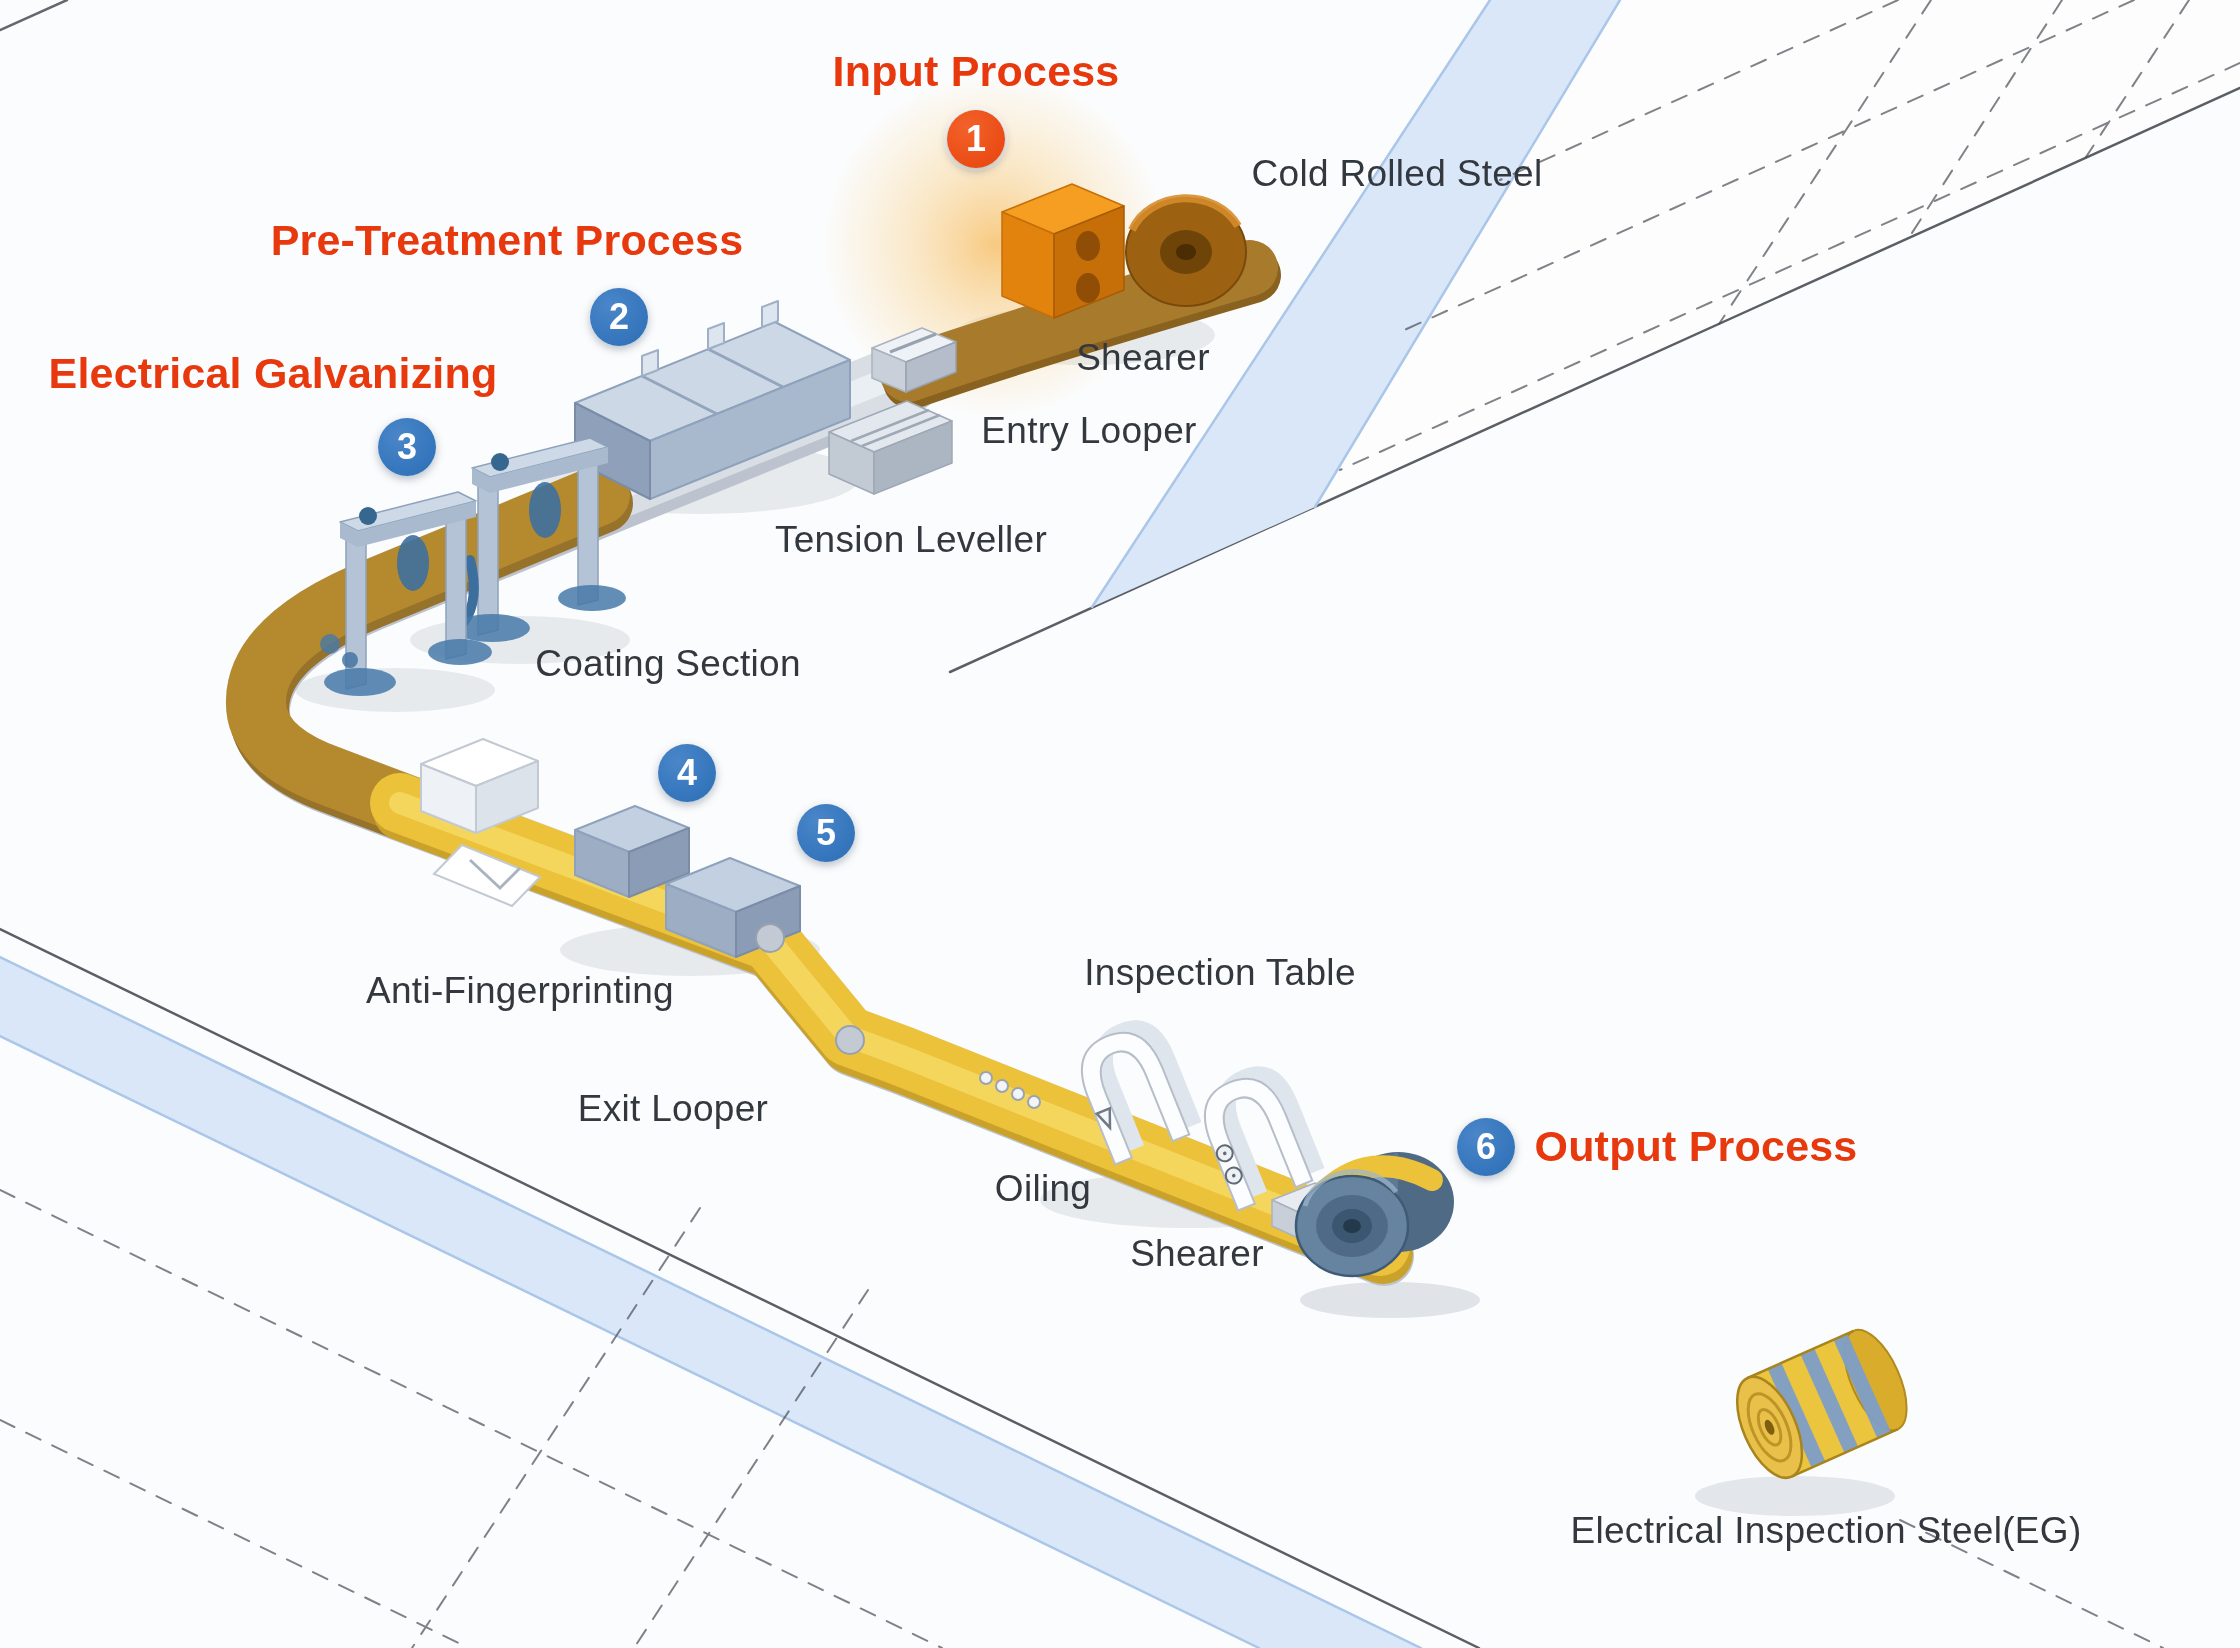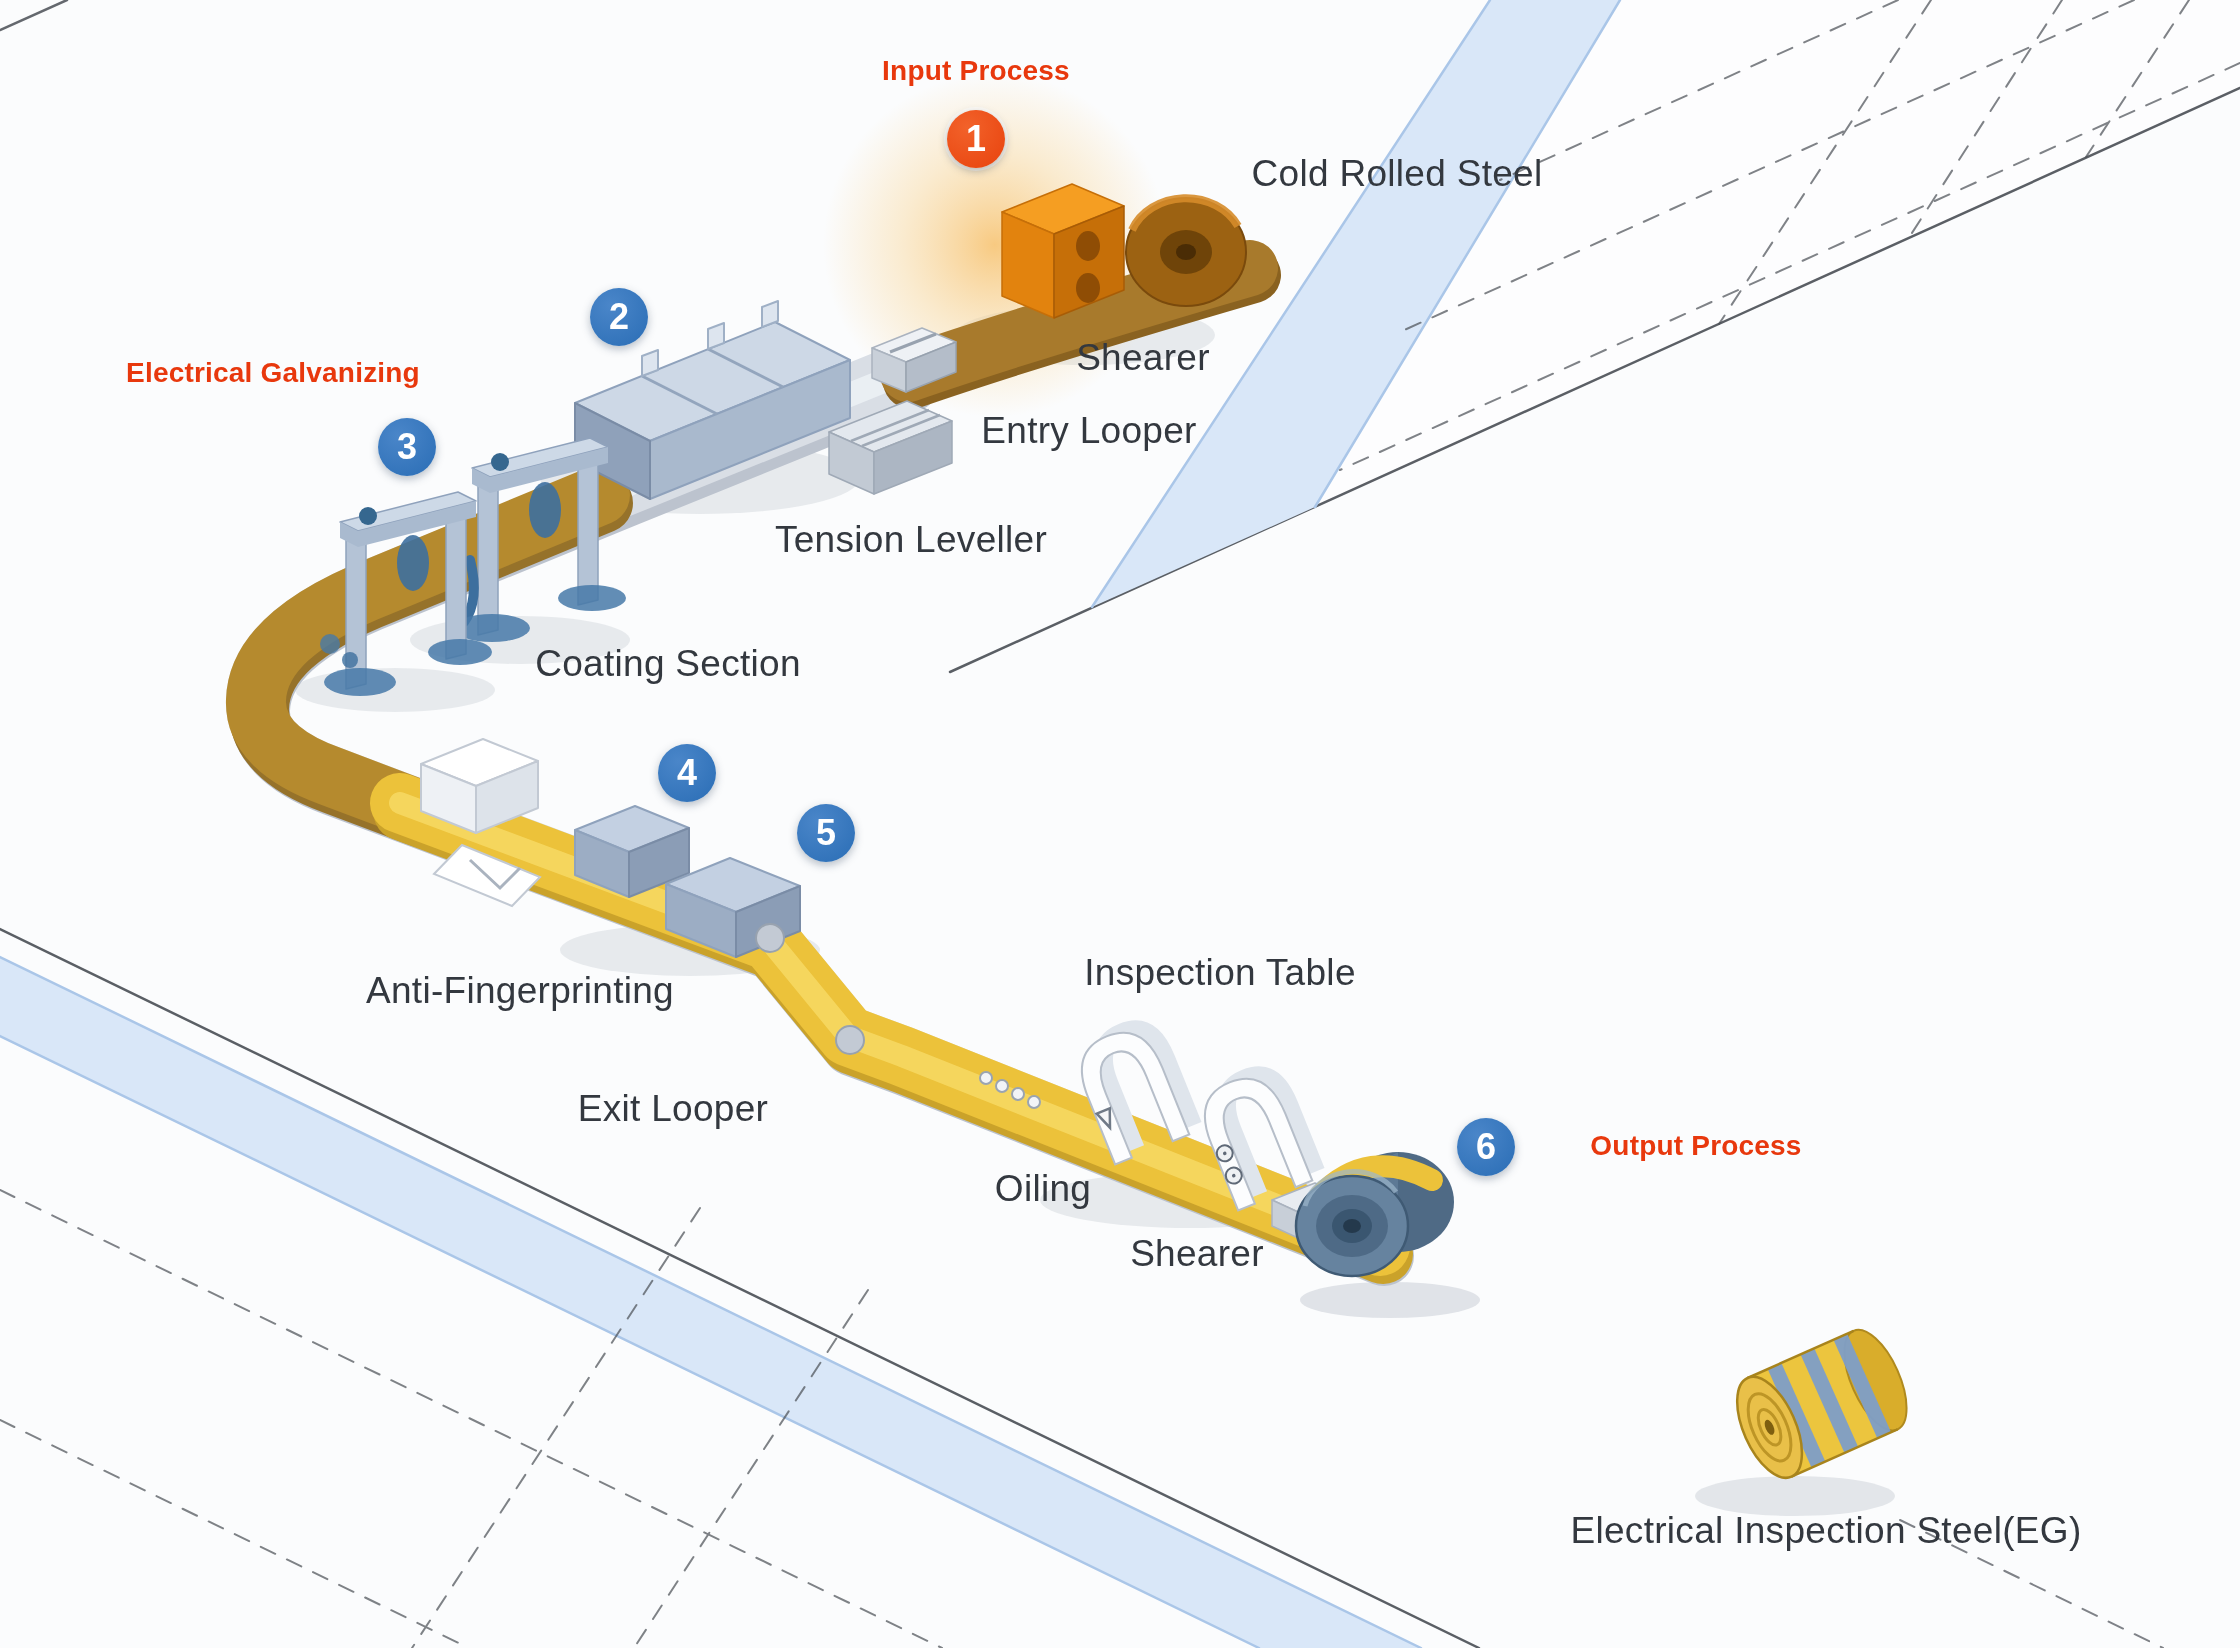--- a/index.html
+++ b/index.html
@@ -9,21 +9,21 @@
     background:#fbfcfd;font-family:"Liberation Sans",sans-serif;
   }
   .stage svg{position:absolute;left:0;top:0;}
   .label{
     position:absolute;transform:translate(-50%,-50%);
     white-space:nowrap;color:var(--equipment-label,#33383f);
     font-size:37px;letter-spacing:.3px;
   }
   .label.red{
     color:var(--process-label,#e8380d);
-    font-weight:bold;font-size:28px;letter-spacing:.2px;
+    font-weight:bold;font-size:43px;letter-spacing:.2px;
   }
   .badge{
     position:absolute;transform:translate(-50%,-50%);
     width:58px;height:58px;border-radius:50%;
     display:flex;align-items:center;justify-content:center;
     color:#fff;font-size:36px;font-weight:bold;
     background:radial-gradient(circle at 35% 30%, #4a86c9, var(--badge-step,#2a6db5));
     box-shadow:0 3px 8px rgba(40,60,90,.35), 0 0 0 3px rgba(255,255,255,.55);
   }
   .badge.orange{
@@ -266,20 +266,21 @@
 </svg>
 
 <div class="badge orange" style="left:976px;top:139px">1</div>
 <div class="badge" style="left:619px;top:317px">2</div>
 <div class="badge" style="left:407px;top:447px">3</div>
 <div class="badge" style="left:687px;top:773px">4</div>
 <div class="badge" style="left:826px;top:833px">5</div>
 <div class="badge" style="left:1486px;top:1147px">6</div>
 
 <div class="label red" style="left:976px;top:71px">Input Process</div>
+<div class="label red" style="left:507px;top:240px">Pre-Treatment Process</div>
 <div class="label red" style="left:273px;top:373px">Electrical Galvanizing</div>
 <div class="label red" style="left:1696px;top:1146px">Output Process</div>
 
 <div class="label" style="left:1397px;top:174px">Cold Rolled Steel</div>
 <div class="label" style="left:1143px;top:358px">Shearer</div>
 <div class="label" style="left:1089px;top:431px">Entry Looper</div>
 <div class="label" style="left:911px;top:540px">Tension Leveller</div>
 <div class="label" style="left:668px;top:664px">Coating Section</div>
 <div class="label" style="left:520px;top:991px">Anti-Fingerprinting</div>
 <div class="label" style="left:673px;top:1109px">Exit Looper</div>

